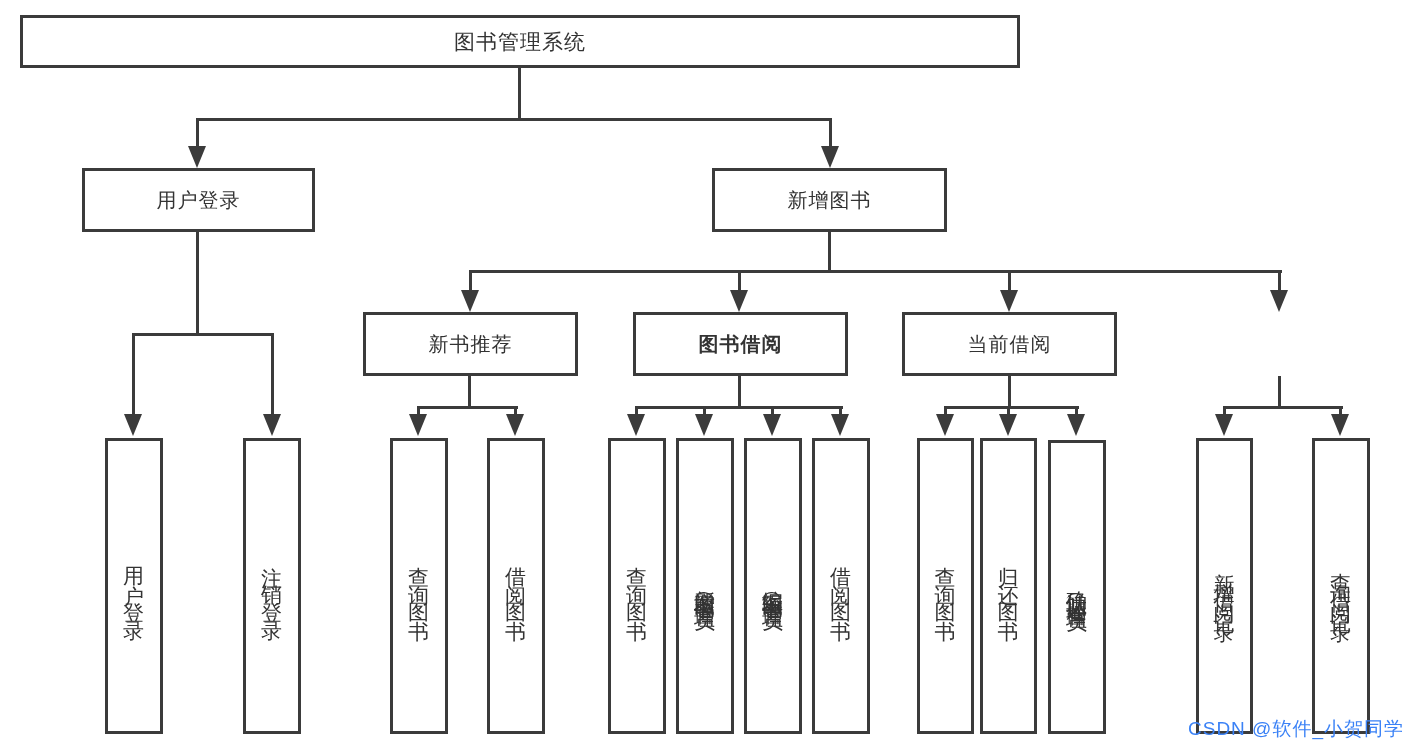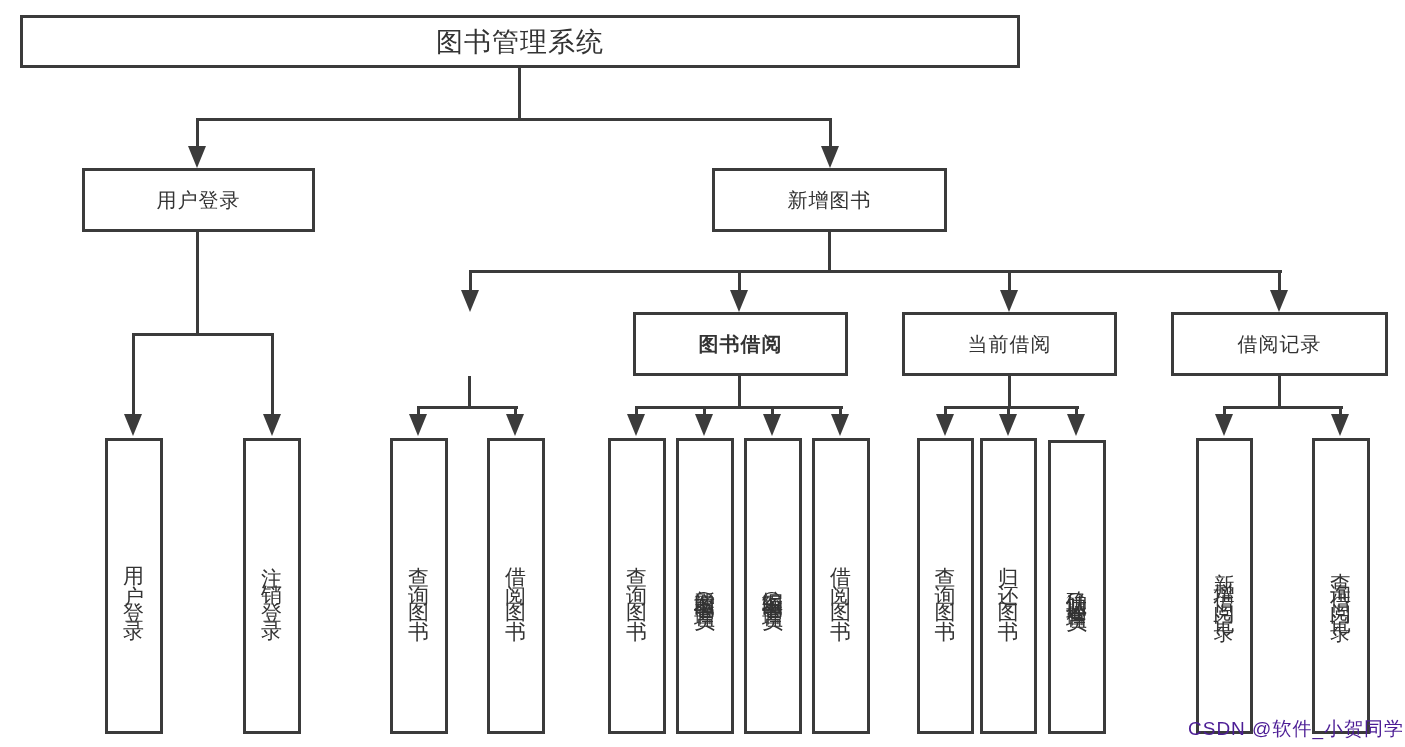--- a/index.html
+++ b/index.html
@@ -5,39 +5,39 @@
   html,body{margin:0;padding:0;background:#ffffff;}
   #stage{
     position:relative;width:1405px;height:747px;background:#ffffff;overflow:hidden;
     font-family:"Liberation Sans",sans-serif;color:#333333;
   }
   .box{
     position:absolute;box-sizing:border-box;background:#ffffff;
     border:3px solid #3b3b3b;display:flex;align-items:center;justify-content:center;
     font-size:20px;letter-spacing:1px;white-space:nowrap;
   }
-  .root{font-size:27px;}
+  .root{font-size:21px;}
   .vbox{
     writing-mode:vertical-rl;text-orientation:mixed;
     font-size:21px;white-space:normal;line-height:1;
   }
   .sp-wide{letter-spacing:18px;}
   .sp-mid{letter-spacing:10px;}
   .sp-tight{letter-spacing:3px;}
   .vline,.hline{position:absolute;background:#3b3b3b;}
   .vline{width:3px;}
   .hline{height:3px;}
   .arrow{
     position:absolute;width:0;height:0;
     border-left:9px solid transparent;border-right:9px solid transparent;
     border-top:22px solid #3b3b3b;
   }
   .watermark{
     position:absolute;left:1188px;top:716px;font-size:19px;
-    color:#4c1d95;letter-spacing:1px;
+    color:#3b82f6;letter-spacing:1px;
   }
 </style>
 </head>
 <body>
 
 <div id="stage">
 
   <div class="box root" style="left:20px;top:15px;width:1000px;height:53px;">图书管理系统</div>
 
   <div>
@@ -67,23 +67,23 @@
     <div class="vline" style="left:469px;top:273px;height:17px;"></div>
     <div class="arrow" style="left:461px;top:290px;"></div>
     <div class="vline" style="left:738px;top:273px;height:17px;"></div>
     <div class="arrow" style="left:730px;top:290px;"></div>
     <div class="vline" style="left:1008px;top:273px;height:17px;"></div>
     <div class="arrow" style="left:1000px;top:290px;"></div>
     <div class="vline" style="left:1278px;top:273px;height:17px;"></div>
     <div class="arrow" style="left:1270px;top:290px;"></div>
   </div>
 
+  <div class="box" style="left:363px;top:312px;width:215px;height:64px;">新书推荐</div>
   <div class="box" style="left:633px;top:312px;width:215px;height:64px;font-weight:bold;">图书借阅</div>
   <div class="box" style="left:902px;top:312px;width:215px;height:64px;">当前借阅</div>
-  <div class="box" style="left:1171px;top:312px;width:217px;height:64px;">借阅记录</div>
 
   <div>
     <div class="vline" style="left:468px;top:376px;height:30px;"></div>
     <div class="hline" style="left:417px;top:406px;width:101px;"></div>
     <div class="vline" style="left:417px;top:409px;height:5px;"></div>
     <div class="arrow" style="left:409px;top:414px;"></div>
     <div class="vline" style="left:514px;top:409px;height:5px;"></div>
     <div class="arrow" style="left:506px;top:414px;"></div>
   </div>
 

